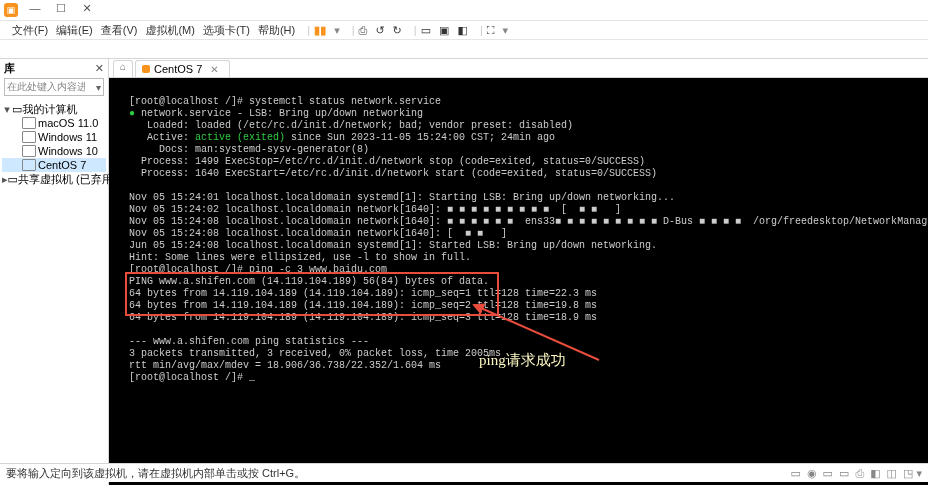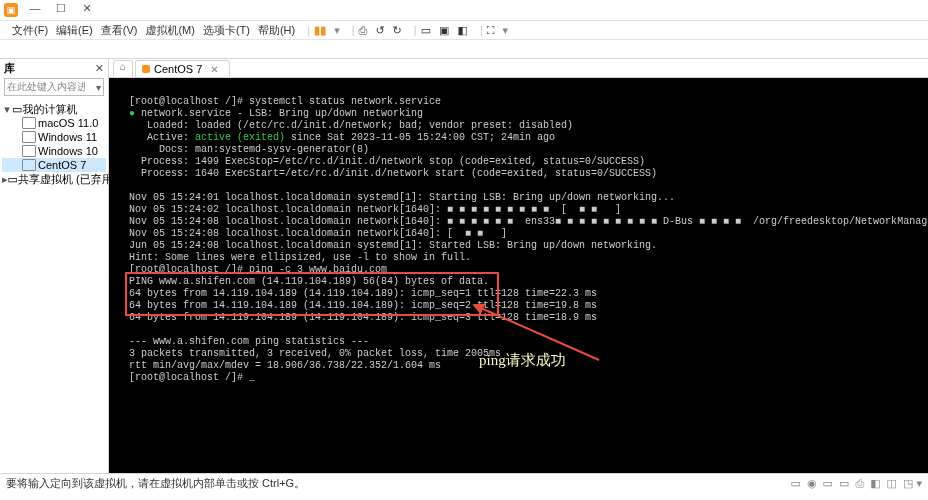--- a/index.html
+++ b/index.html
@@ -15,21 +15,21 @@
   .sidebar{width:108px;border-right:1px solid #d5d5d5;display:flex;flex-direction:column;background:#fff}
   .side-hdr{display:flex;align-items:center;justify-content:space-between;padding:2px 4px 0 4px;font-size:11px;font-weight:bold}
   .side-hdr .x{font-size:11px;font-weight:normal;color:#555}
   .search{margin:2px 4px 4px 4px;display:flex;align-items:center;border:1px solid #bbb;height:16px;padding:0 2px;font-size:10px;color:#888}
   .search .mag{margin-left:auto;font-size:10px;color:#666}
   .tree{padding:2px 2px;font-size:11px;line-height:14px}
   .tree .node{display:flex;align-items:center;white-space:nowrap}
   .tree .tw{width:10px;text-align:center;color:#555}
   .tree .pc{width:12px;height:10px;margin-right:2px;border:1px solid #888;border-radius:1px;position:relative}
   .tree .sel{background:#cde8ff}
-  .statusbar{position:absolute;bottom:8px;left:0;right:0;height:18px;border-top:1px solid #d5d5d5;display:flex;align-items:center;padding:0 6px;font-size:11px;color:#333;background:#fff}
+  .statusbar{position:absolute;bottom:18px;left:0;right:0;height:18px;border-top:1px solid #d5d5d5;display:flex;align-items:center;padding:0 6px;font-size:11px;color:#333;background:#fff}
   .statusbar .right{margin-left:auto;display:flex;gap:6px;color:#888;font-size:11px}
   .main{flex:1;display:flex;flex-direction:column;background:#fff;position:relative}
   .tabstrip{height:18px;border-bottom:1px solid #d5d5d5;display:flex;align-items:end;padding-left:4px}
   .hometab{width:18px;height:16px;border:1px solid #d5d5d5;border-bottom:none;border-top-left-radius:3px;border-top-right-radius:3px;margin-right:2px;text-align:center;font-size:10px;color:#666}
   .tab{height:16px;border:1px solid #d5d5d5;border-bottom:none;border-top-left-radius:3px;border-top-right-radius:3px;padding:0 10px 0 6px;display:flex;align-items:center;font-size:11px;background:#fff}
   .tab .dot{width:8px;height:8px;background:#f7931e;border-radius:2px;margin-right:4px}
   .tab .x{margin-left:8px;color:#888;font-size:10px}
   .term{flex:1;background:#000;color:#ccc;font-family:Consolas,"Courier New",monospace;font-size:10px;line-height:12px;padding:6px 6px 6px 20px;white-space:pre;overflow:hidden;position:relative}
   .green{color:#2ecc40}
   .box{border:2px solid #e74c3c;position:absolute}
@@ -119,21 +119,21 @@
         <span class="dot"></span>
         <span>CentOS 7</span>
         <span class="x">✕</span>
       </div>
     </div>
 
     <div class="term">
 <span>[root@localhost /]# systemctl status network.service</span>
 <span class="green">●</span> network.service - LSB: Bring up/down networking
 <span>   Loaded: loaded (/etc/rc.d/init.d/network; bad; vendor preset: disabled)</span>
-<span>   Active: </span><span class="green">active (exited)</span><span> since Sat 2023-11-05 15:24:00 CST; 24min ago</span>
+<span>   Active: </span><span class="green">active (exited)</span><span> since Sun 2023-11-05 15:24:00 CST; 24min ago</span>
 <span>     Docs: man:systemd-sysv-generator(8)</span>
 <span>  Process: 1499 ExecStop=/etc/rc.d/init.d/network stop (code=exited, status=0/SUCCESS)</span>
 <span>  Process: 1640 ExecStart=/etc/rc.d/init.d/network start (code=exited, status=0/SUCCESS)</span>
 <span></span>
 <span>Nov 05 15:24:01 localhost.localdomain systemd[1]: Starting LSB: Bring up/down networking...</span>
 <span>Nov 05 15:24:02 localhost.localdomain network[1640]: ■ ■ ■ ■ ■ ■ ■ ■ ■  [  ■ ■   ]</span>
 <span>Nov 05 15:24:08 localhost.localdomain network[1640]: ■ ■ ■ ■ ■ ■  ens33■ ■ ■ ■ ■ ■ ■ ■ ■ D-Bus ■ ■ ■ ■  /org/freedesktop/NetworkManager/ActiveConnection/2■</span>
 <span>Nov 05 15:24:08 localhost.localdomain network[1640]: [  ■ ■   ]</span>
 <span>Jun 05 15:24:08 localhost.localdomain systemd[1]: Started LSB: Bring up/down networking.</span>
 <span>Hint: Some lines were ellipsized, use -l to show in full.</span>

